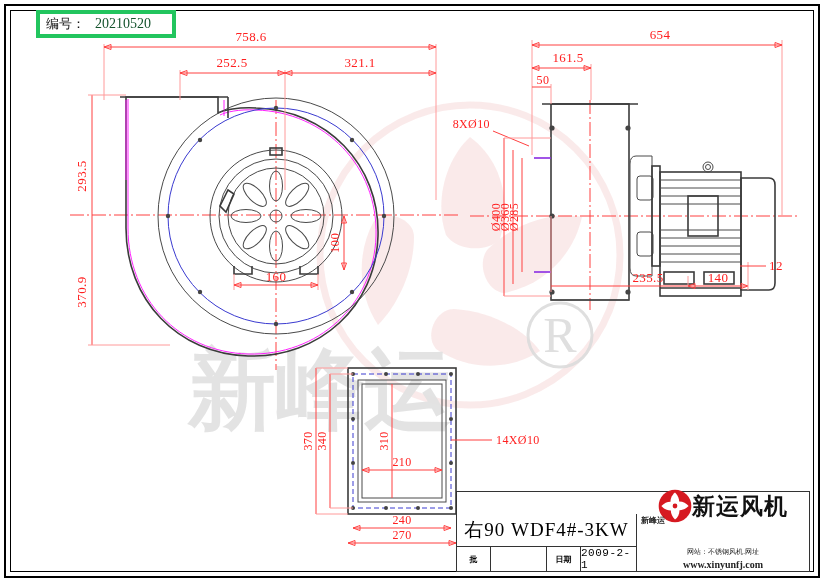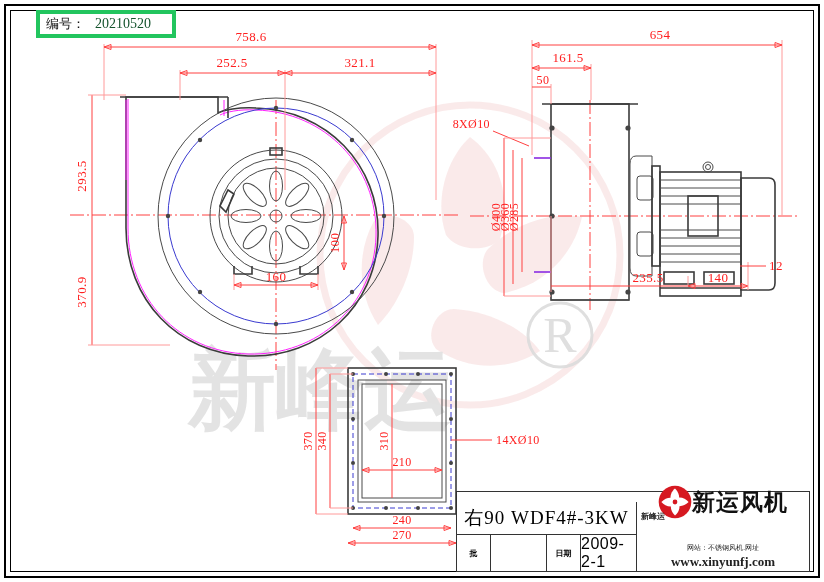--- a/index.html
+++ b/index.html
@@ -33,29 +33,29 @@
   #tb-left{width:180px;border-right:1px solid #333;box-sizing:border-box;display:flex;flex-direction:column;}
   #tb-model{height:32px;display:flex;align-items:center;justify-content:center;border-bottom:1px solid #333;
             font-family:"Liberation Serif",serif;font-size:19px;letter-spacing:1px;color:#000;white-space:nowrap;}
   .tb-row{flex:1;display:flex;border-bottom:1px solid #333;}
   .tb-row:last-child{border-bottom:none;}
   .tb-c{border-right:1px solid #333;box-sizing:border-box;display:flex;align-items:center;
         justify-content:center;font-family:"DejaVu Sans",sans-serif;font-size:8px;color:#000;overflow:hidden;}
   .tb-c:last-child{border-right:none;}
   .lab{width:34px;font-weight:bold;}
   .val{flex:1;}
-  .datev{font-family:Liberation Sans, sans-serif;font-size:16px;letter-spacing:0.5px;}
+  .datev{font-family:Liberation Mono, monospace;font-size:11px;letter-spacing:0.5px;}
   #tb-right{flex:1;position:relative;display:flex;flex-direction:column;align-items:center;justify-content:flex-start;padding-top:5px;}
   #brandrow{display:flex;align-items:center;}
   #logomark{position:relative;width:34px;height:34px;}
   #brandname{font-family:"DejaVu Sans",sans-serif;font-size:23px;font-weight:bold;color:#111;letter-spacing:1px;}
   #logosub{position:absolute;left:4px;top:31px;font-family:"DejaVu Sans",sans-serif;font-size:8px;
            font-weight:bold;color:#222;white-space:nowrap;}
   #weburl{margin-top:25px;text-align:center;font-family:"DejaVu Sans",sans-serif;font-size:7px;color:#222;line-height:1.35;}
-  #weburl .u2{font-family:"Liberation Serif",serif;font-size:13px;font-weight:bold;}
+  #weburl .u2{font-family:"Liberation Serif",serif;font-size:10px;font-weight:bold;}
 </style>
 </head>
 <body>
 
 <div id="sheet">
 
   <div id="outer-border"></div>
   <div id="inner-border"></div>
 
   <svg class="layer">

